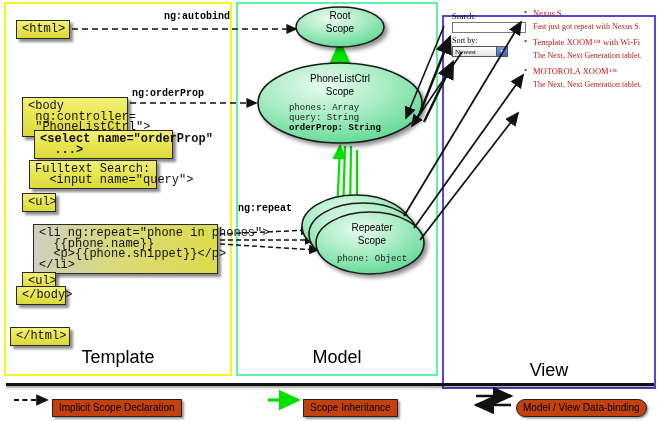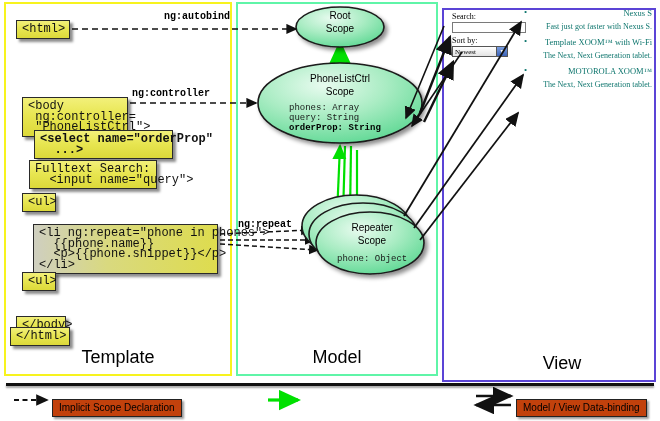--- a/index.html
+++ b/index.html
@@ -24,21 +24,21 @@
   }
 
   
   .column {
     position: absolute;
     background: #ffffff;
     border: 2px solid #000;
   }
   #col-template { left: 4px;   top: 2px; width: 228px; height: 374px; border-color: #f7f31e; }
   #col-model    { left: 236px; top: 2px; width: 202px; height: 374px; border-color: #5ff5a8; }
-  #col-view     { left: 442px; top: 8px; width: 214px; height: 374px; border-color: #5b44d6; padding-left: 13px; }
+  #col-view     { left: 442px; top: 15px; width: 214px; height: 374px; border-color: #5b44d6; }
 
   .col-label {
     position: absolute;
     bottom: 6px;
     width: 100%;
     text-align: center;
     font-size: 18px;
     color: #000;
     font-family: "Liberation Sans", sans-serif;
   }
@@ -120,22 +120,21 @@
     background: linear-gradient(180deg,#7b9fe0,#3c63b8);
     border-left: 1px solid #555;
     color: #fff; font-size: 6px; text-align: center; line-height: 9px;
   }
 
   .phone-list {
     position: absolute;
     left: 524px; top: 8px;
     width: 128px;
     font-family: "Liberation Serif", serif;
-    color: #0f766e;
-    text-align: right;
+    color: #b91c1c;
   }
   .phone-item { margin-bottom: 6px; }
   .phone-name {
     font-size: 8.5px;
     position: relative;
     padding-left: 9px;
     margin-bottom: 4px;
     white-space: nowrap;
   }
   .phone-name::before {
@@ -168,21 +167,21 @@
     box-shadow: 1.5px 1.5px 2px rgba(0,0,0,0.4);
     font-family: "Liberation Sans", sans-serif;
     font-size: 10px;
     color: #000;
     padding: 2px 6px;
     white-space: nowrap;
     line-height: 12px;
   }
   #legend-box-1 { left: 52px;  top: 16px; }
   #legend-box-2 { left: 303px; top: 16px; }
-  #legend-box-3 { left: 516px; top: 16px; }
+  #legend-box-3 { left: 516px; top: 16px; border-radius: 9px; }
 </style>
 </head>
 <body>
 
 <div id="canvas">
 
   <div class="column" id="col-template">
     <div class="col-label">Template</div>
   </div>
   <div class="column" id="col-model">
@@ -206,42 +205,42 @@
 
   <div class="codebox" style="left:22px;  top:193px; width:34px;">&lt;ul&gt;</div>
 
   <div class="codebox grey" style="left:33px;  top:224px; width:185px;">&lt;li ng:repeat="phone in phones"&gt;
   {{phone.name}}
   &lt;p&gt;{{phone.snippet}}&lt;/p&gt;
 &lt;/li&gt;</div>
 
   <div class="codebox" style="left:22px;  top:272px; width:34px;">&lt;ul&gt;</div>
 
-  <div class="codebox" style="left:16px;  top:316px; width:50px;">&lt;/body&gt;</div>
+  <div class="codebox" style="left:16px;  top:286px; width:50px;">&lt;/body&gt;</div>
 
   <div class="codebox" style="left:10px;  top:327px; width:60px;">&lt;/html&gt;</div>
 
   <div class="conn-label" style="left:148px; top:11px;padding-left:16px;">ng:autobind</div>
-  <div class="conn-label" style="left:132px; top:88px;">ng:controller</div>
-  <div class="conn-label" style="left:238px; top:219px;">ng:repeat</div>
+  <div class="conn-label" style="left:132px; top:88px;">ng:orderProp</div>
+  <div class="conn-label" style="left:238px; top:203px;">ng:repeat</div>
 
   <div class="view-form">
     <span class="view-label">Search:</span>
     <input class="view-input" type="text" value="" style="">
     <span class="view-label">Sort by:</span>
     <div class="view-select">
       <span>Newest</span>
       <span class="arrow">▾</span>
     </div>
   </div>
 
   <div class="phone-list">
     <div class="phone-item">
       <div class="phone-name">Nexus S</div>
-      <div class="phone-snippet">Fast just got faster with Nexus S.</div>
+      <div class="phone-snippet">Fast just got repeat with Nexus S.</div>
     </div>
     <div class="phone-item">
       <div class="phone-name">Template XOOM™ with Wi-Fi</div>
       <div class="phone-snippet">The Next, Next Generation tablet.</div>
     </div>
     <div class="phone-item">
       <div class="phone-name">MOTOROLA XOOM™</div>
       <div class="phone-snippet">The Next, Next Generation tablet.</div>
     </div>
   </div>
@@ -350,16 +349,17 @@
     </g>
     <g>
       <line x1="476" y1="396" x2="511" y2="396" stroke="#111" stroke-width="2.6" marker-end="url(#arrBlackBig)"></line>
       <line x1="511" y1="405" x2="476" y2="405" stroke="#111" stroke-width="2.6" marker-end="url(#arrBlackBig)"></line>
     </g>
   </svg>
 
   <div id="legend">
     <div class="rule"></div>
     <div class="legend-box" id="legend-box-1">Implicit Scope Declaration</div>
+    <div class="legend-box" id="legend-box-2">Scope Inheritance</div>
     <div class="legend-box" id="legend-box-3">Model / View Data-binding</div>
   </div>
 
 </div>
 
 </body></html>

